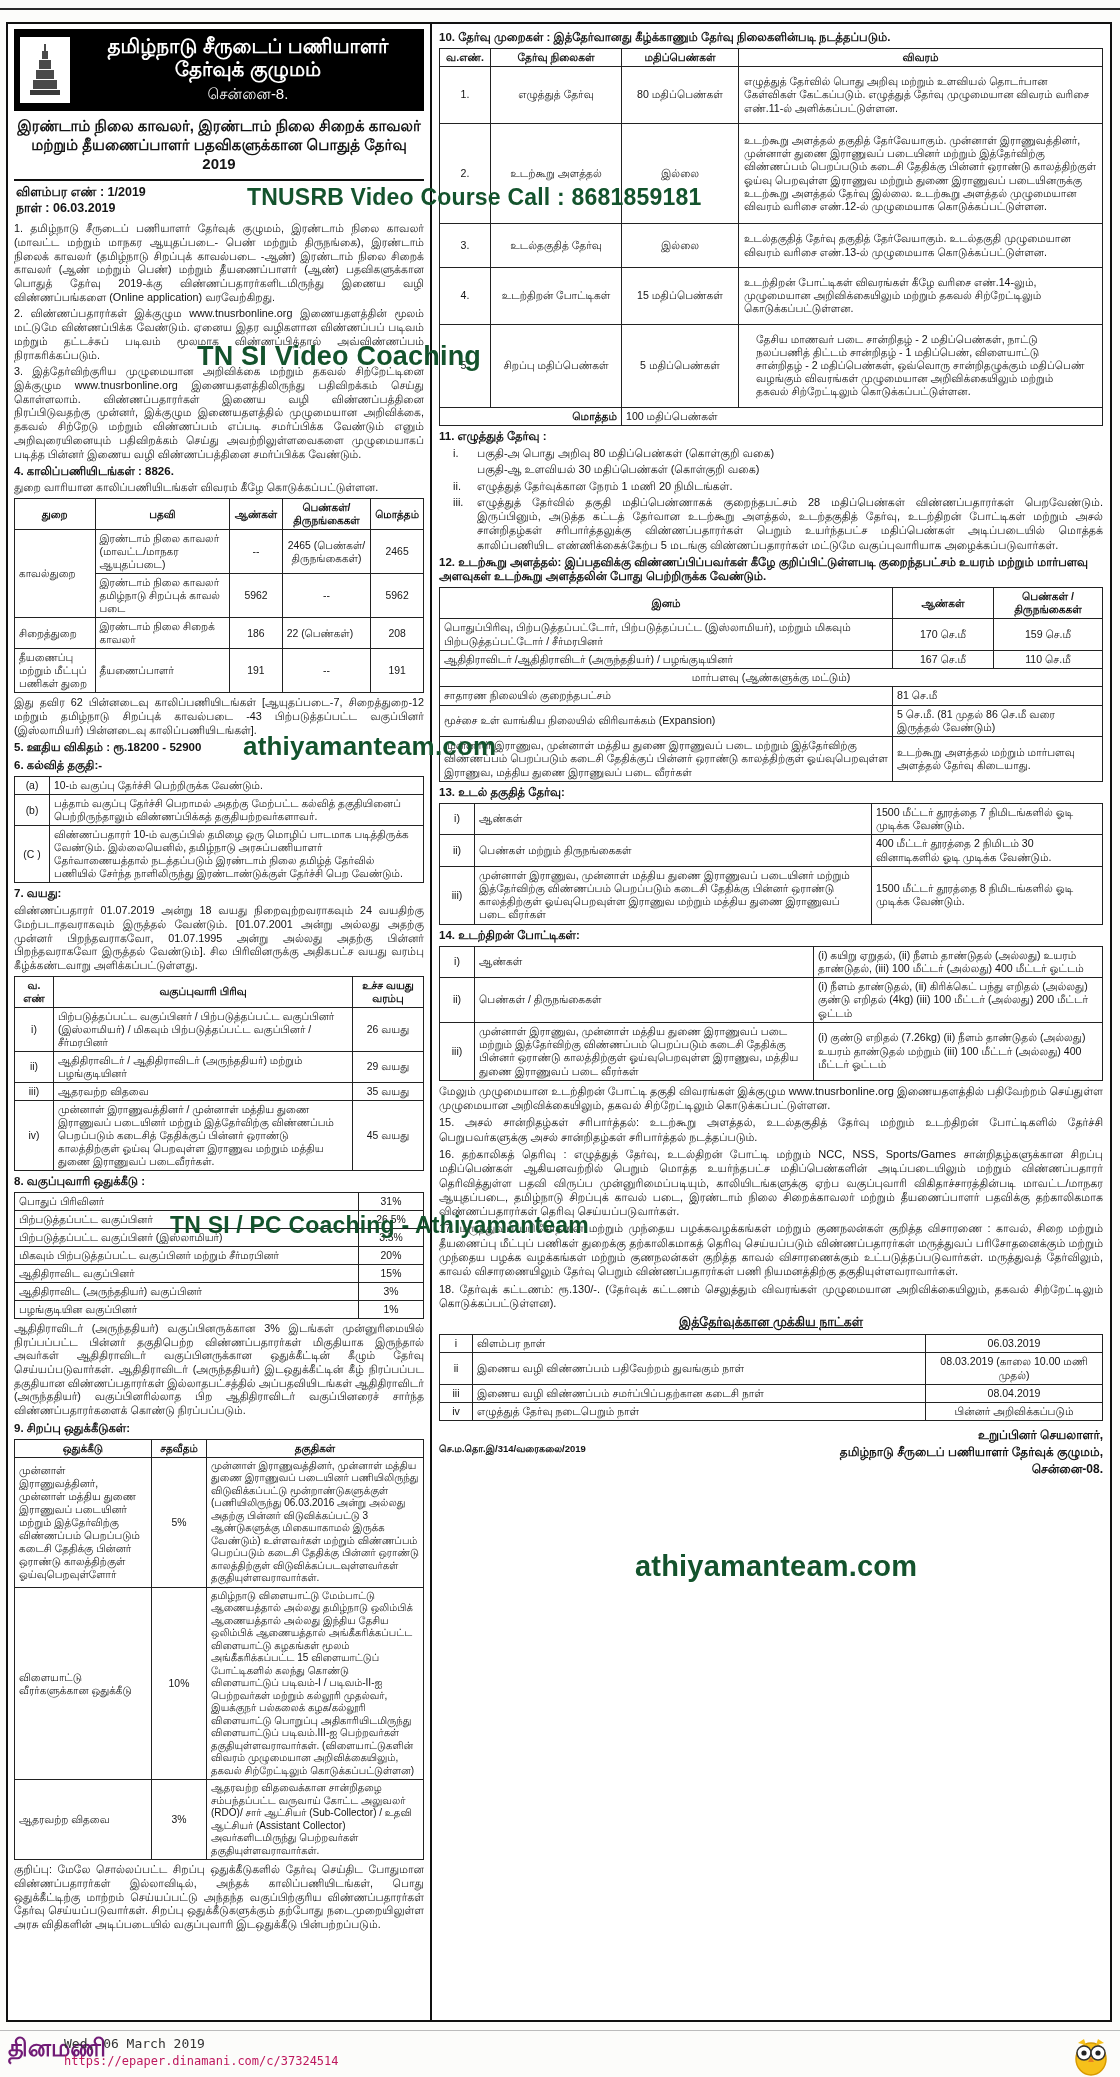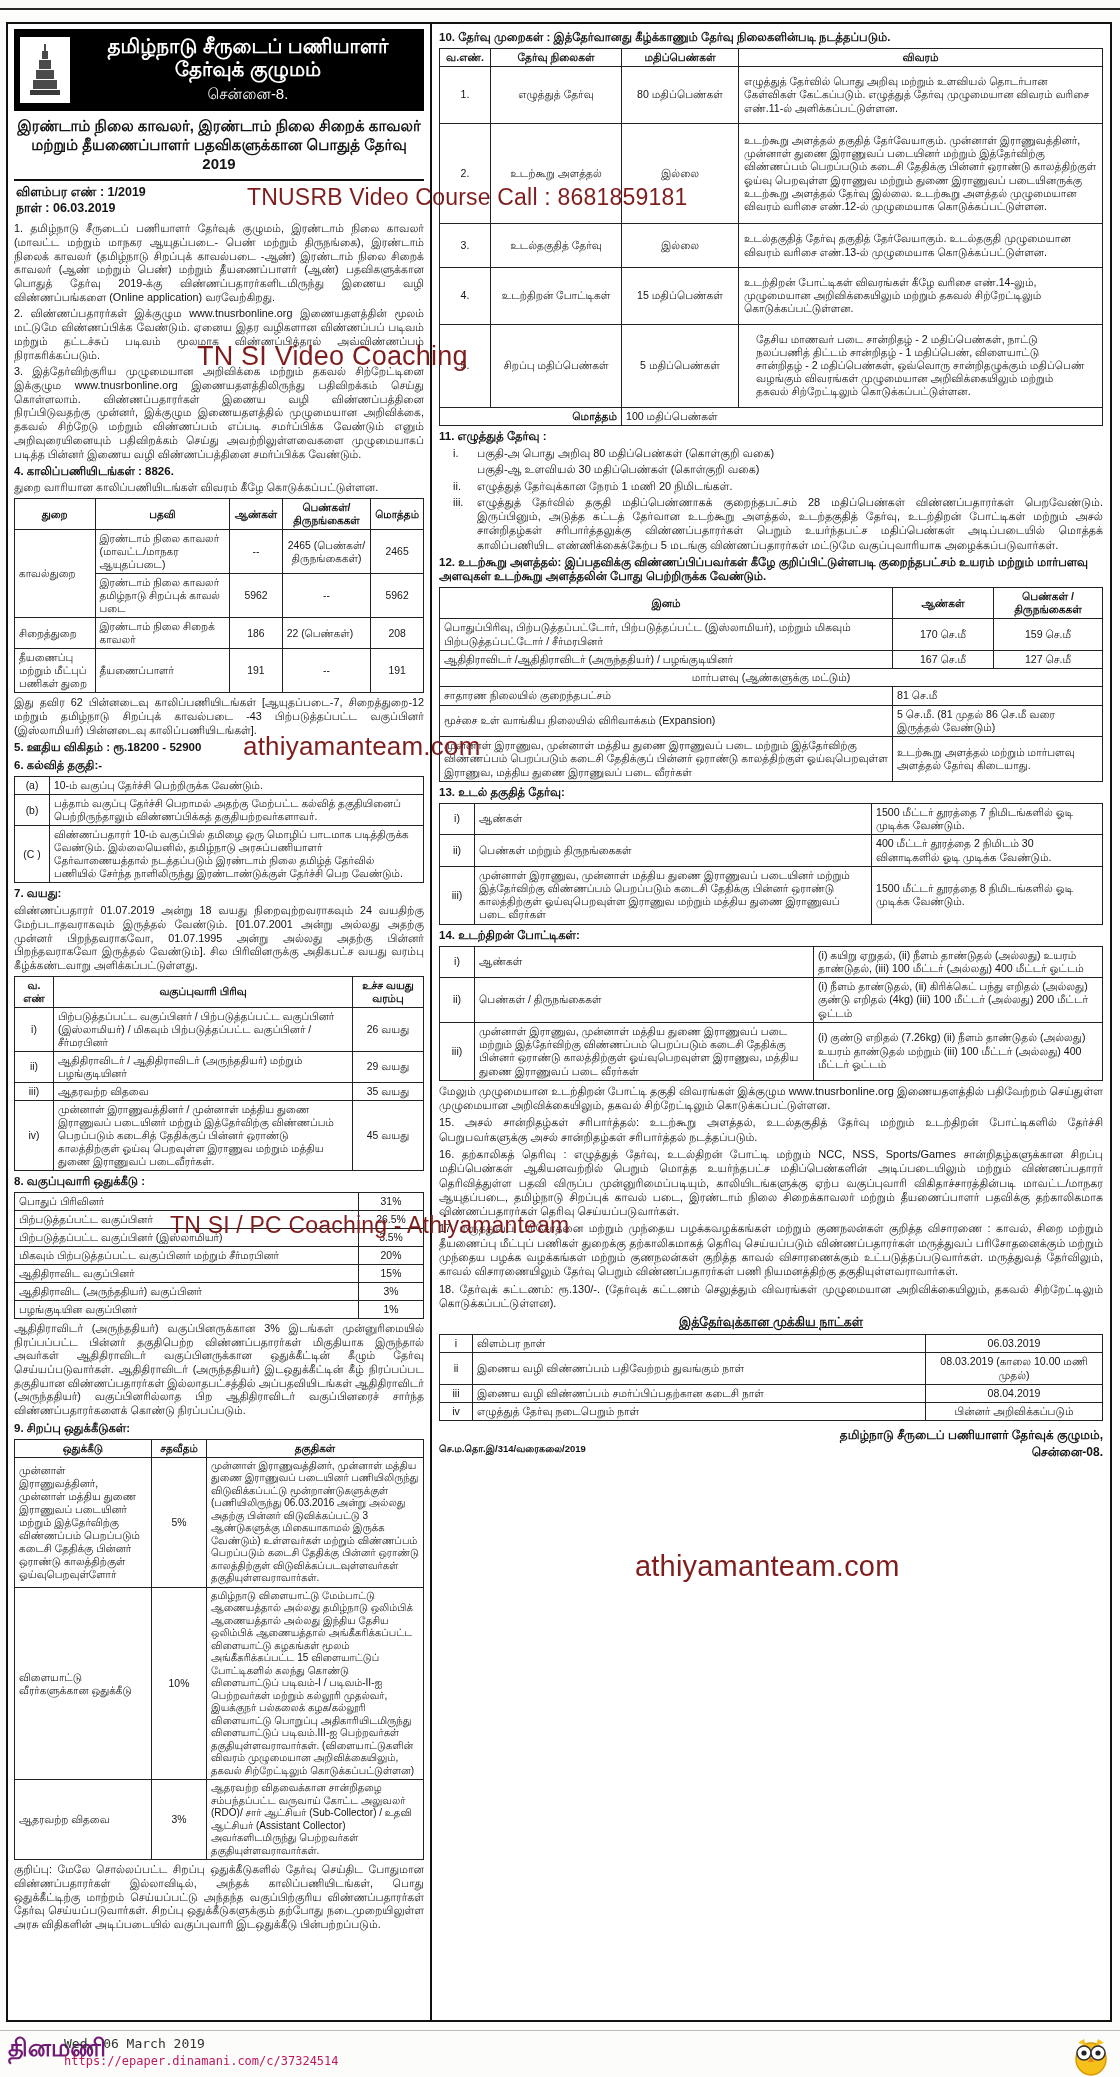--- a/index.html
+++ b/index.html
@@ -23,21 +23,21 @@
   .t th{font-weight:bold;text-align:center;}
   .ctr{text-align:center;}
   .rt .para{font-size:11px;line-height:1.3;}
   .rt table.t{font-size:10.6px;}
   .wlist{font-size:11px;line-height:1.3;margin:2px 0 4px 14px;padding:0;list-style:none;}
   .wlist .li{display:flex;gap:6px;margin:2px 0;text-align:justify;}
   .wlist .no{flex:none;width:18px;}
   .dates-title{font-weight:bold;text-align:center;text-decoration:underline;font-size:12.5px;margin:5px 0 2px;}
   .sign{font-size:12px;text-align:right;line-height:1.4;margin-top:6px;font-weight:bold;}
   .ref{font-size:9.5px;font-weight:bold;float:left;margin-top:16px;}
-  .overlay{position:absolute;font-weight:normal;color:#7f1d1d;white-space:nowrap;z-index:6;pointer-events:none;letter-spacing:0.2px;}
+  .overlay{position:absolute;font-weight:bold;color:#14532d;white-space:nowrap;z-index:6;pointer-events:none;letter-spacing:0.2px;}
   .sep{position:absolute;top:2030px;left:0;width:1120px;border-top:1px solid #bbb;}
   .footer{position:absolute;top:2033px;left:0;width:1120px;height:44px;}
   .dlogo{position:absolute;left:8px;top:2px;font-weight:bold;font-size:24px;color:#701a75;font-family:"Liberation Serif",serif;}
   .fdate{position:absolute;left:64px;top:3px;font-family:"DejaVu Sans Mono",monospace;font-size:13px;color:#333;}
   .furl{position:absolute;left:64px;top:21px;font-family:"DejaVu Sans Mono",monospace;font-size:12px;color:#be185d;}
   .owl{position:absolute;right:8px;top:0px;}
 </style>
 </head>
 <body>
 
@@ -317,21 +317,21 @@
           <th style="width:100px">பெண்கள் / திருநங்கைகள்</th>
         </tr>
         <tr>
           <td>பொதுப்பிரிவு, பிற்படுத்தப்பட்டோர், பிற்படுத்தப்பட்ட (இஸ்லாமியர்), மற்றும் மிகவும் பிற்படுத்தப்பட்டோர் / சீர்மரபினர்</td>
           <td class="ctr">170 செ.மீ</td>
           <td class="ctr">159 செ.மீ</td>
         </tr>
         <tr>
           <td>ஆதிதிராவிடர் /ஆதிதிராவிடர் (அருந்ததியர்) / பழங்குடியினர்</td>
           <td class="ctr">167 செ.மீ</td>
-          <td class="ctr">127 செ.மீ</td>
+          <td class="ctr">110 செ.மீ</td>
         </tr>
         <tr>
           <td colspan="3" class="ctr">மார்பளவு (ஆண்களுக்கு மட்டும்)</td>
         </tr>
         <tr>
           <td>சாதாரண நிலையில் குறைந்தபட்சம்</td>
           <td colspan="2">81 செ.மீ</td>
         </tr>
         <tr>
           <td>மூச்சை உள் வாங்கிய நிலையில் விரிவாக்கம் (Expansion)</td>
@@ -414,20 +414,21 @@
           <td class="ctr">iv</td>
           <td>எழுத்துத் தேர்வு நடைபெறும் நாள்</td>
           <td class="ctr">பின்னர் அறிவிக்கப்படும்</td>
         </tr>
       </tbody>
         </table>
 
       <div>
         <div class="ref">செ.ம.தொ.இ/314/வரைகலை/2019</div>
         <div class="sign">
+          <div>உறுப்பினர் செயலாளர்,</div>
           <div>தமிழ்நாடு சீருடைப் பணியாளர் தேர்வுக் குழுமம்,</div>
           <div>சென்னை-08.</div>
         </div>
       </div>
     </div>
   </div>
 
   <div class="overlay" style="left:247px;top:184px;font-size:23px">TNUSRB Video Course Call : 8681859181</div>
   <div class="overlay" style="left:197px;top:341px;font-size:27px">TN SI Video Coaching</div>
   <div class="overlay" style="left:243px;top:731px;font-size:26px">athiyamanteam.com</div>

